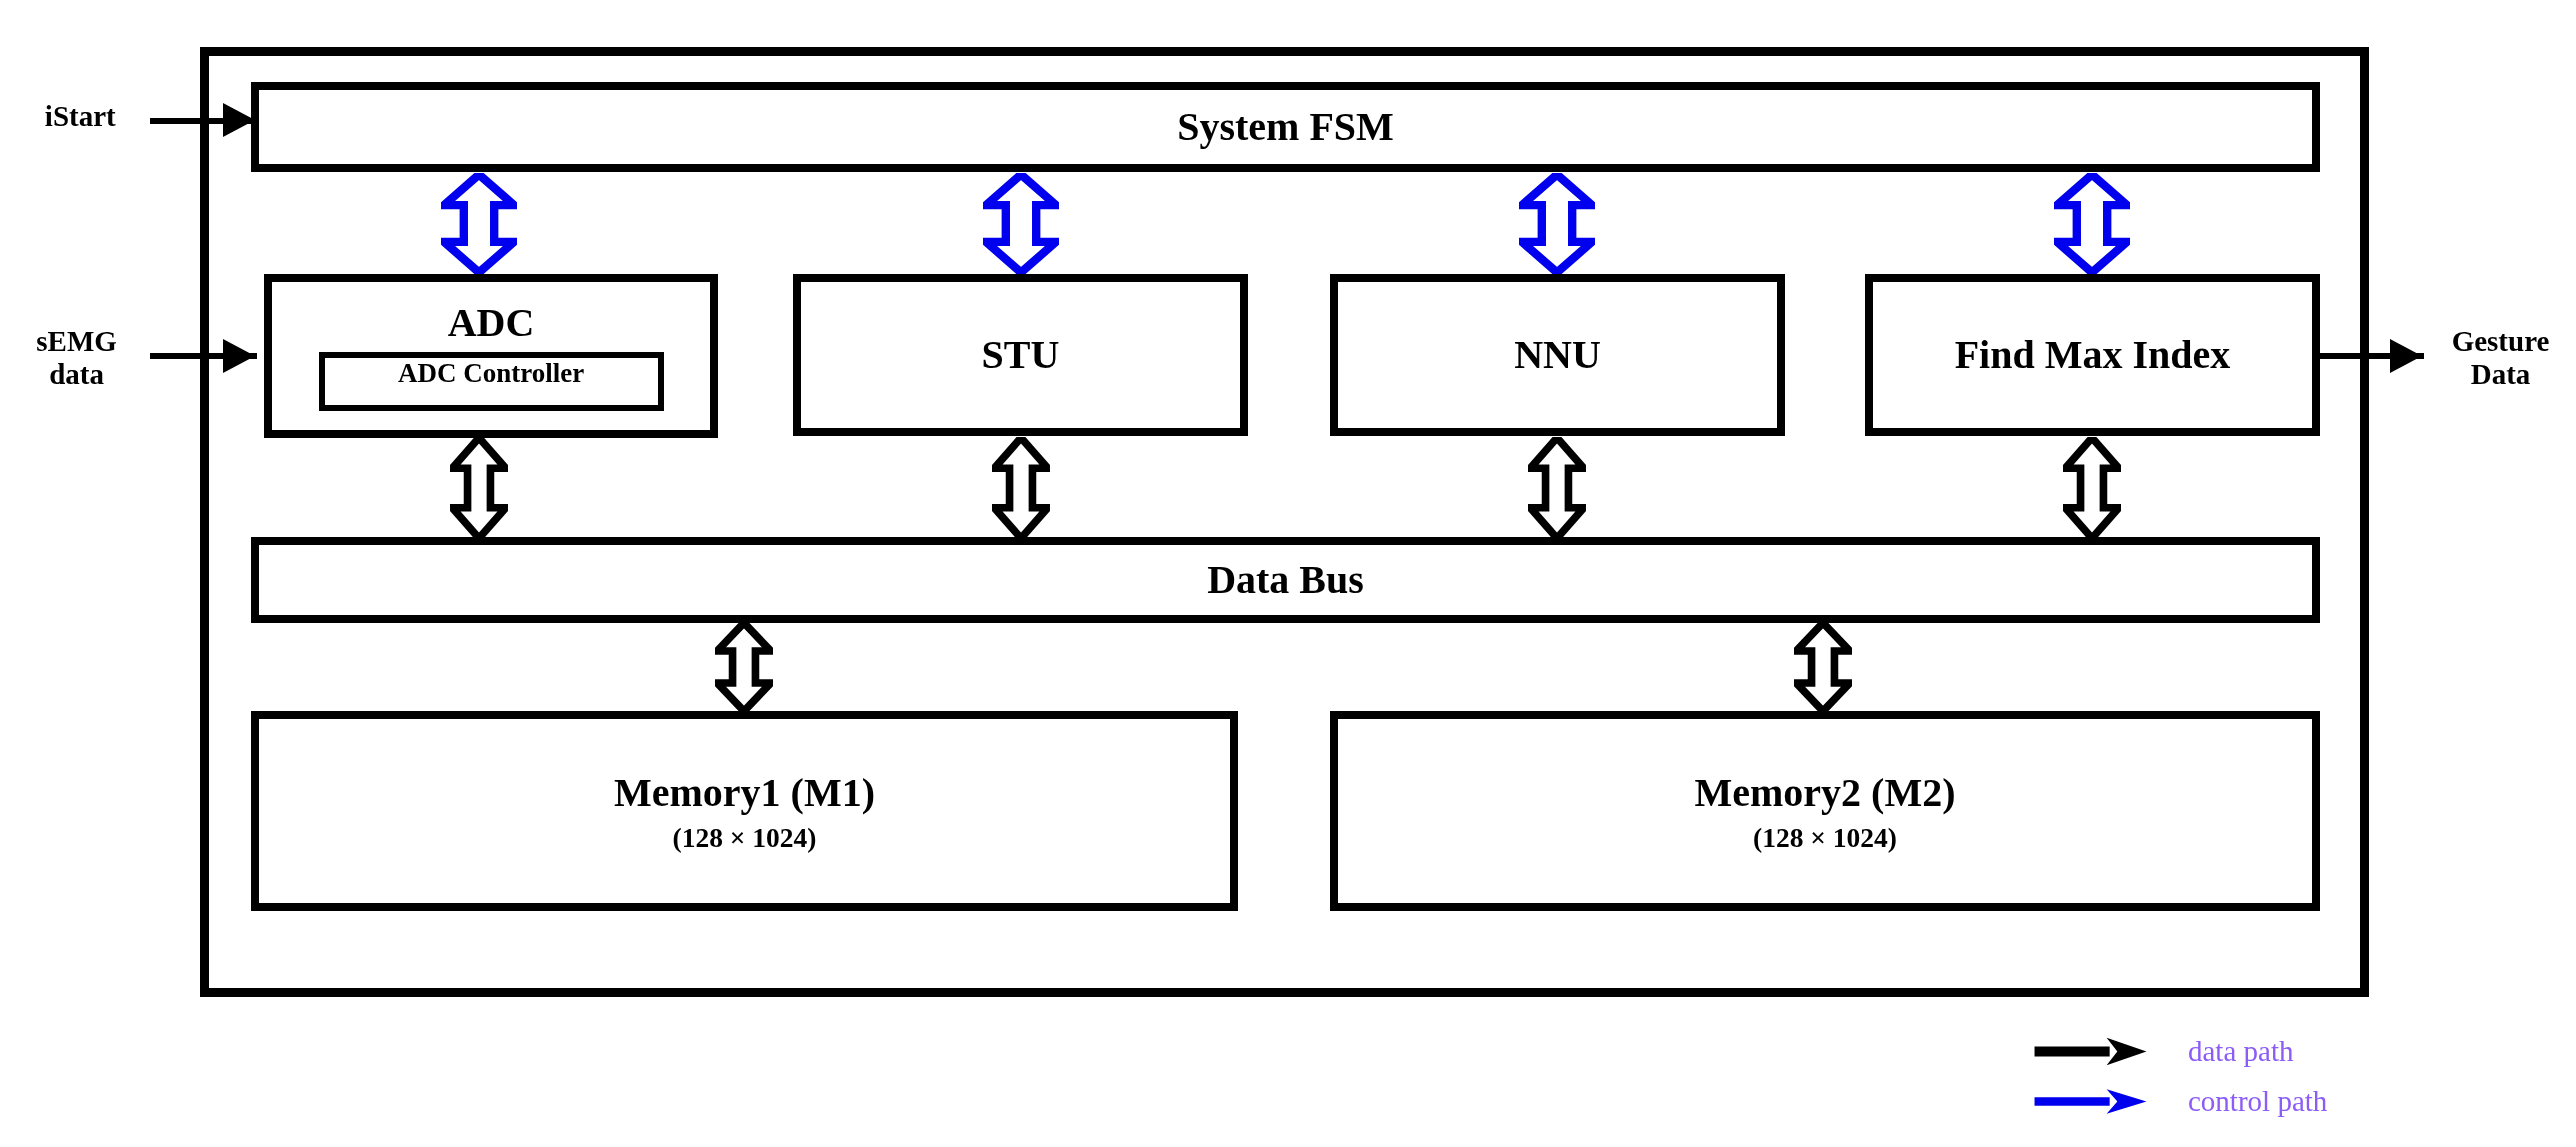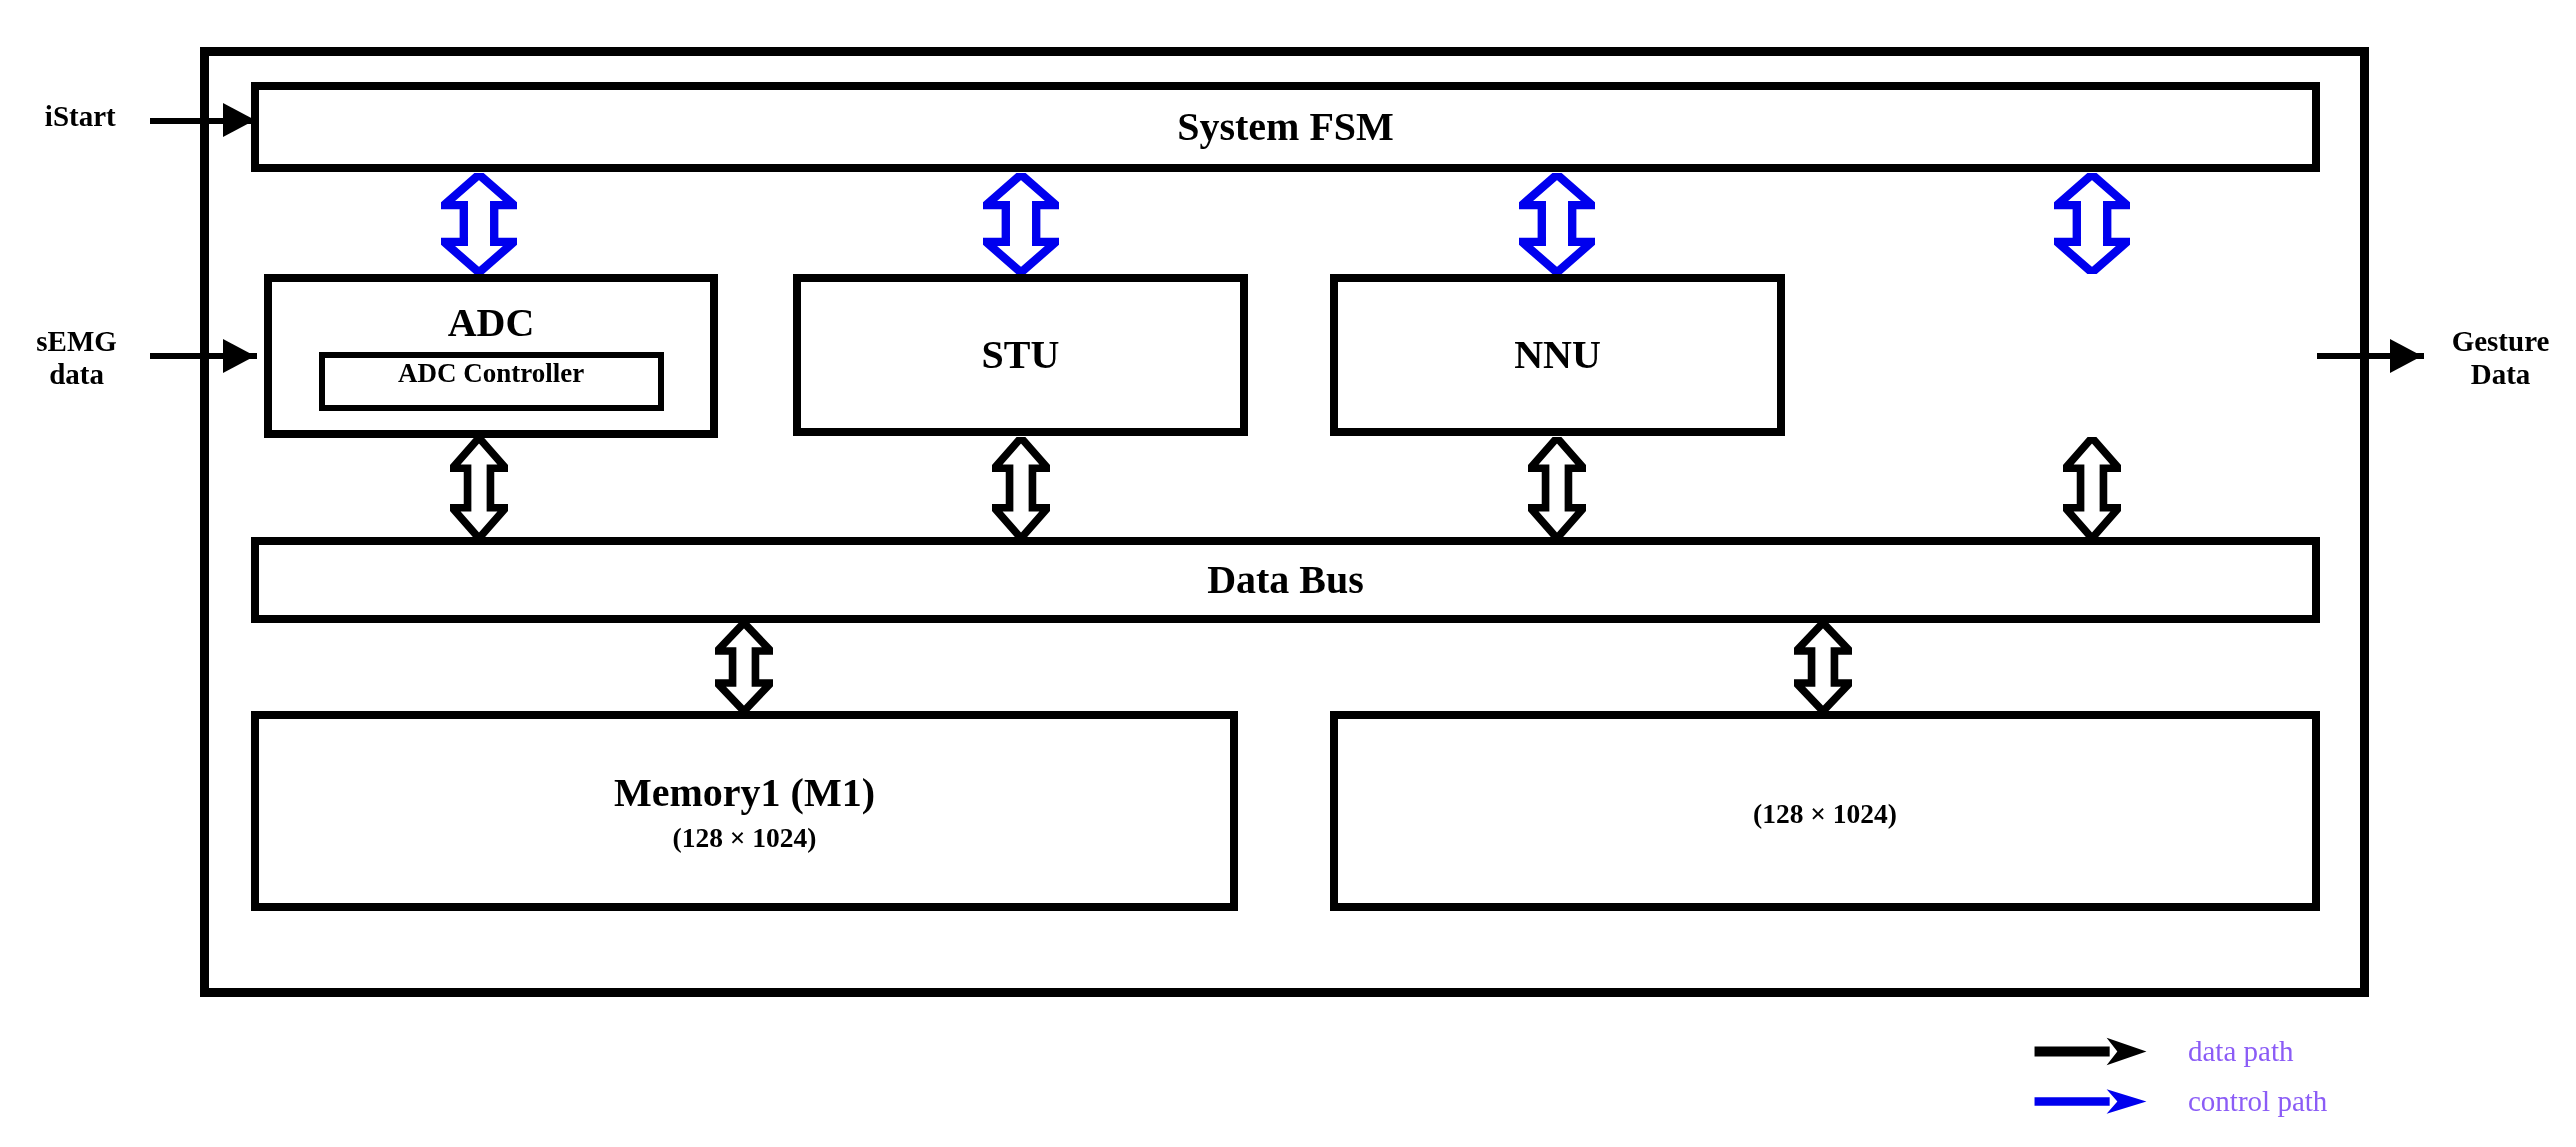--- a/index.html
+++ b/index.html
@@ -196,20 +196,23 @@
   </div>
 
   <div class="abs block" id="blk-stu">
     <div class="title">STU</div>
   </div>
 
   <div class="abs block" id="blk-nnu">
     <div class="title">NNU</div>
   </div>
 
+  <div class="abs block" id="blk-fmi">
+    <div class="title">Find Max Index</div>
+  </div>
 
   <div class="abs dbl-arrow data-arrow" id="da-adc">
     <svg viewBox="0 0 76 134" preserveAspectRatio="none" aria-hidden="true">
       <polygon points="38,1 73,41 53,41 53,93 73,93 38,133 3,93 23,93 23,41 3,41" fill="none" stroke="#000000" stroke-width="10" stroke-linejoin="miter"></polygon>
     </svg>
   </div>
   <div class="abs dbl-arrow data-arrow" id="da-stu">
     <svg viewBox="0 0 76 134" preserveAspectRatio="none" aria-hidden="true">
       <polygon points="38,1 73,41 53,41 53,93 73,93 38,133 3,93 23,93 23,41 3,41" fill="none" stroke="#000000" stroke-width="10" stroke-linejoin="miter"></polygon>
     </svg>
@@ -239,20 +242,21 @@
       <polygon points="38,1 73,38 53,38 53,80 73,80 38,117 3,80 23,80 23,38 3,38" fill="none" stroke="#000000" stroke-width="10" stroke-linejoin="miter"></polygon>
     </svg>
   </div>
 
   <div class="abs block" id="blk-mem1">
     <div class="mem-title">Memory1 (M1)</div>
     <div class="mem-sub">(128 × 1024)</div>
   </div>
 
   <div class="abs block" id="blk-mem2">
+    <div class="mem-title">Memory2 (M2)</div>
     <div class="mem-sub">(128 × 1024)</div>
   </div>
 
   <div class="abs" id="legend">
 
     <div class="legend-row" id="legend-row-data">
       <span class="legend-arrow">
         <svg width="115" height="31" viewBox="0 0 150 40" aria-hidden="true">
           <line x1="2" y1="20" x2="100" y2="20" stroke="#000000" stroke-width="13"></line>
           <polygon points="96,2 148,20 96,38 110,20" fill="#000000"></polygon>

